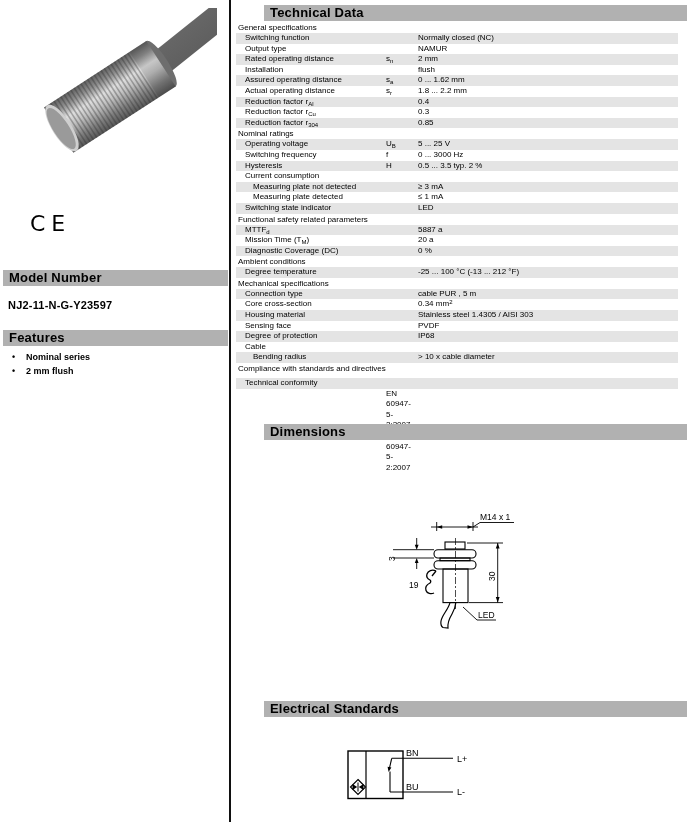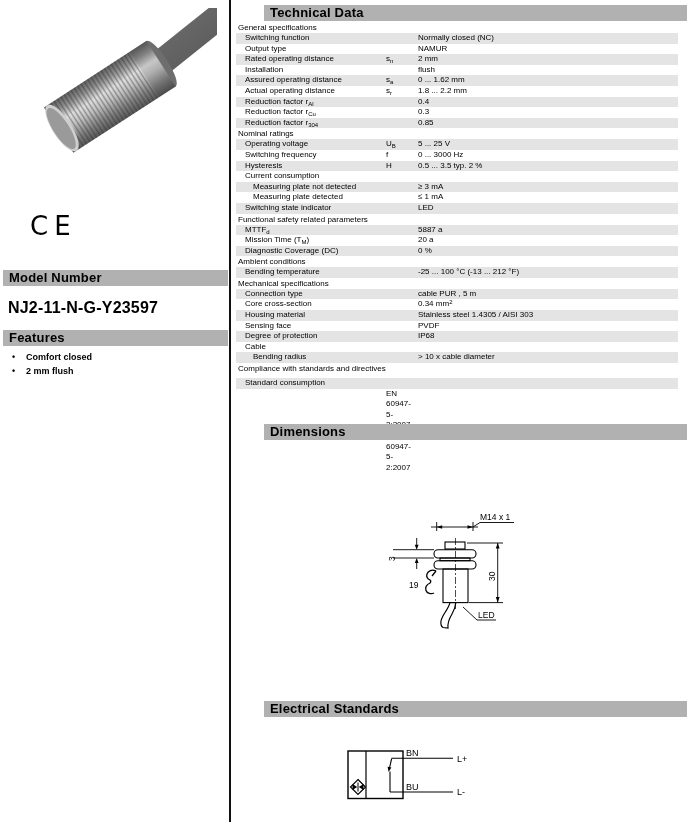--- a/index.html
+++ b/index.html
@@ -8,23 +8,23 @@
     font-family:"Liberation Sans", sans-serif;color:#000;overflow:hidden;
   }
   .divider{position:absolute;left:229px;top:0;width:2px;height:822px;background:#111;}
   .bar{
     position:absolute;background:var(--bar-color,#b1b1b1);
     font-weight:bold;font-size:13px;line-height:16px;height:16px;
     padding-left:6px;letter-spacing:0.2px;
   }
   
   .photo-wrap{position:absolute;left:12px;top:8px;width:205px;height:205px;}
-  .ce{position:absolute;left:30px;top:211px;font-size:26px;letter-spacing:6px;font-family:"DejaVu Sans",sans-serif;}
+  .ce{position:absolute;left:30px;top:211px;font-size:22px;letter-spacing:6px;font-family:"DejaVu Sans",sans-serif;}
   .bar-left{left:3px;width:219px;}
-  .model-value{position:absolute;left:8px;top:299px;font-size:16px;font-weight:bold;letter-spacing:0.2px;}
+  .model-value{position:absolute;left:8px;top:299px;font-size:11px;font-weight:bold;letter-spacing:0.2px;}
   .features-list{position:absolute;left:12px;top:351px;font-size:9px;font-weight:bold;}
   .feature-item{display:flex;line-height:13.5px;}
   .feature-item .dot{width:14px;font-size:9px;}
   
   .bar-right{left:248px;width:440px;margin-left:16px;}
   .tdtable{position:absolute;left:236px;top:22px;width:446px;font-size:8px;}
   .sec-header{font-weight:normal;height:11px;line-height:11px;padding-left:2px;}
   .trow{
     display:grid;grid-template-columns:146px 32px 1fr;
     margin-left:0;width:442px;min-height:10.6px;line-height:10.6px;
@@ -77,21 +77,21 @@
 
 <div class="ce">CE</div>
 
 <div class="bar bar-left" style="top:270px">Model Number</div>
 <div class="model-value">NJ2-11-N-G-Y23597</div>
 
 <div class="bar bar-left" style="top:330px">Features</div>
 <div class="features-list">
     <div class="feature-item">
       <span class="dot">•</span>
-      <span>Comfort closed</span>
+      <span>Nominal series</span>
     </div>
     <div class="feature-item">
       <span class="dot">•</span>
       <span>2 mm flush</span>
     </div>
   </div>
 
 <div class="bar bar-right" style="top:5px">Technical Data</div>
 
 <div class="tdtable">
@@ -188,21 +188,21 @@
       <div class="tsym"></div>
       <div class="tval">20 a</div>
     </div>
     <div class="trow shade">
       <div class="tlabel">Diagnostic Coverage (DC)</div>
       <div class="tsym"></div>
       <div class="tval">0 %</div>
     </div>
     <div class="sec-header">Ambient conditions</div>
     <div class="trow shade">
-      <div class="tlabel">Bending temperature</div>
+      <div class="tlabel">Degree temperature</div>
       <div class="tsym"></div>
       <div class="tval">-25 ... 100 °C (-13 ... 212 °F)</div>
     </div>
     <div class="sec-header">Mechanical specifications</div>
     <div class="trow shade">
       <div class="tlabel">Connection type</div>
       <div class="tsym"></div>
       <div class="tval">cable PUR , 5 m</div>
     </div>
     <div class="trow">
@@ -230,21 +230,21 @@
       <div class="tsym"></div>
       <div class="tval"></div>
     </div>
     <div class="trow shade ind2">
       <div class="tlabel">Bending radius</div>
       <div class="tsym"></div>
       <div class="tval">&gt; 10 x cable diameter</div>
     </div>
     <div class="sec-header">Compliance with standards and directives</div>
     <div class="trow shade gap">
-      <div class="tlabel">Standard consumption</div>
+      <div class="tlabel">Technical conformity</div>
       <div class="tsym"></div>
       <div class="tval"></div>
     </div>
     <div class="trow ind2">
       <div class="tsym"></div>
       <div class="tval">EN 60947-5-2:2007<br>IEC 60947-5-2:2007</div>
     </div>
   </div>
 
 <div class="bar bar-right" style="top:424px">Dimensions</div>

